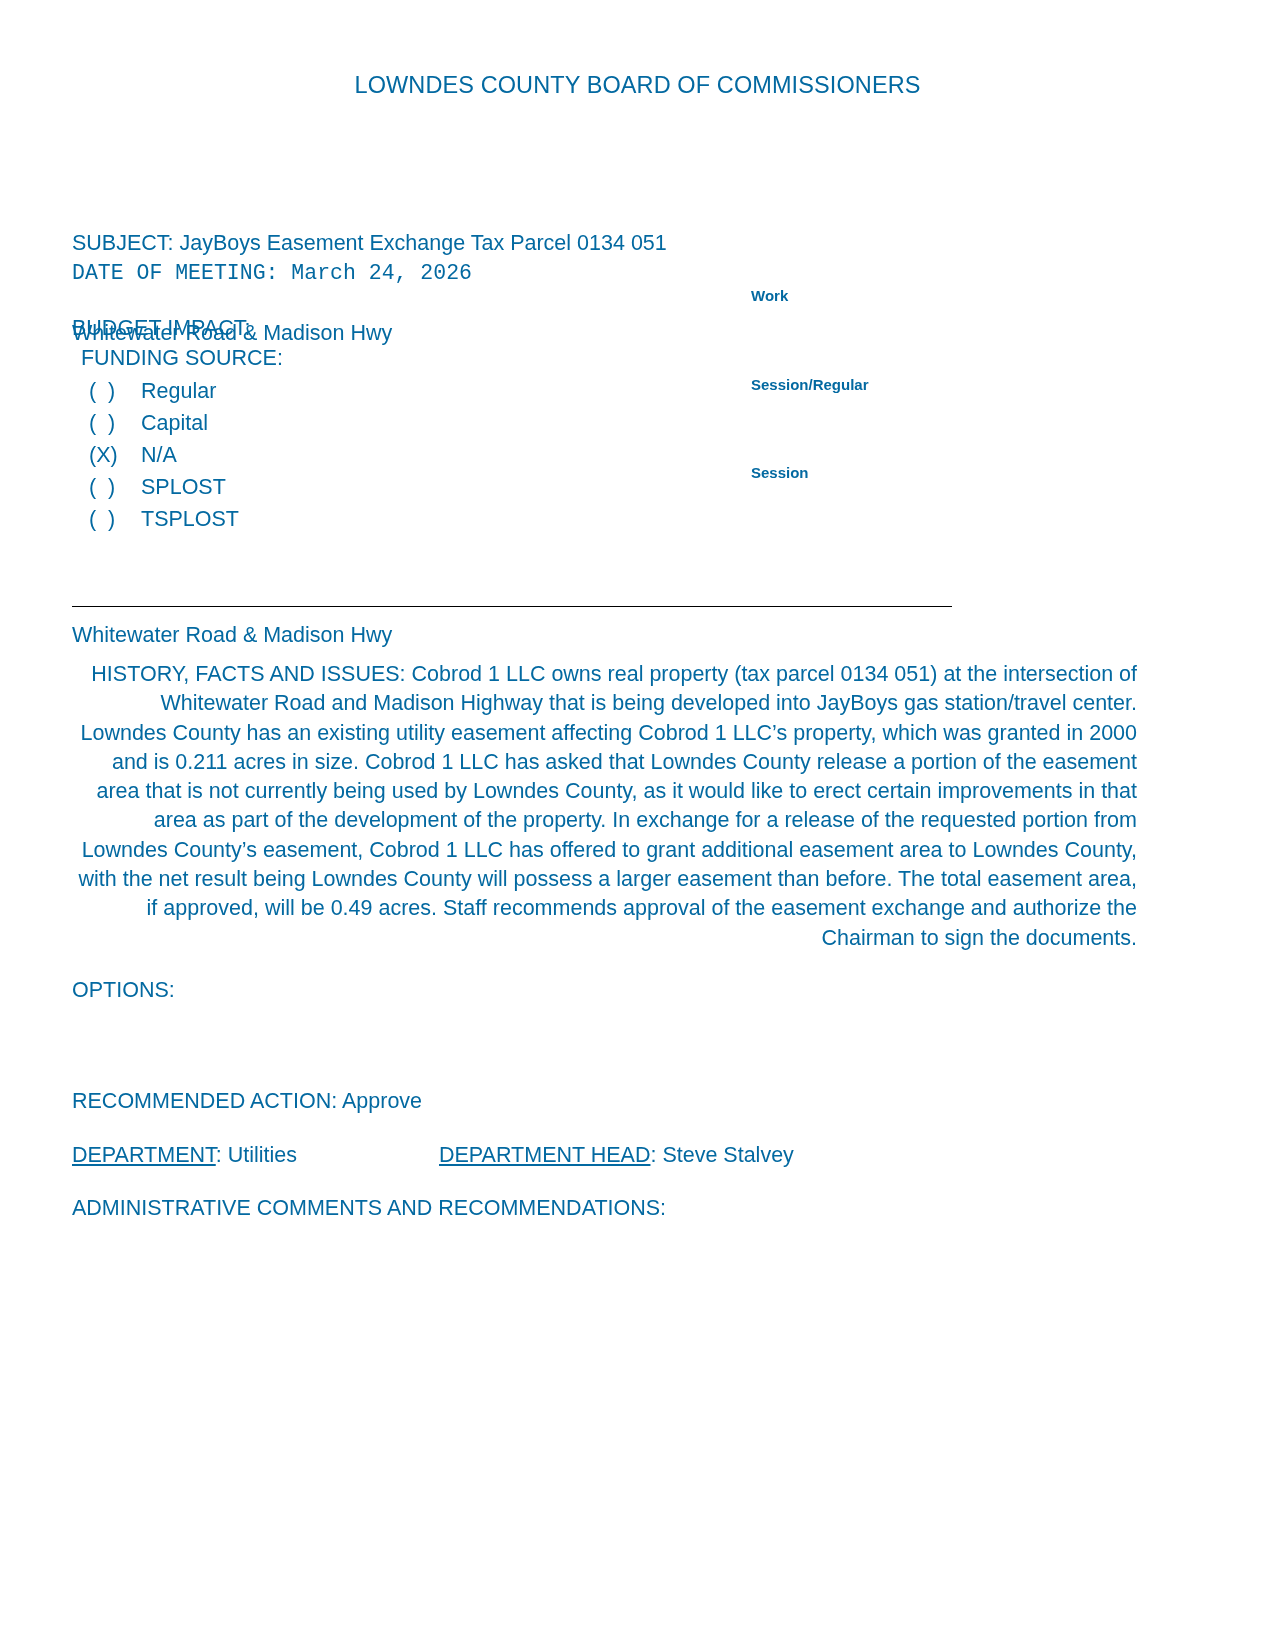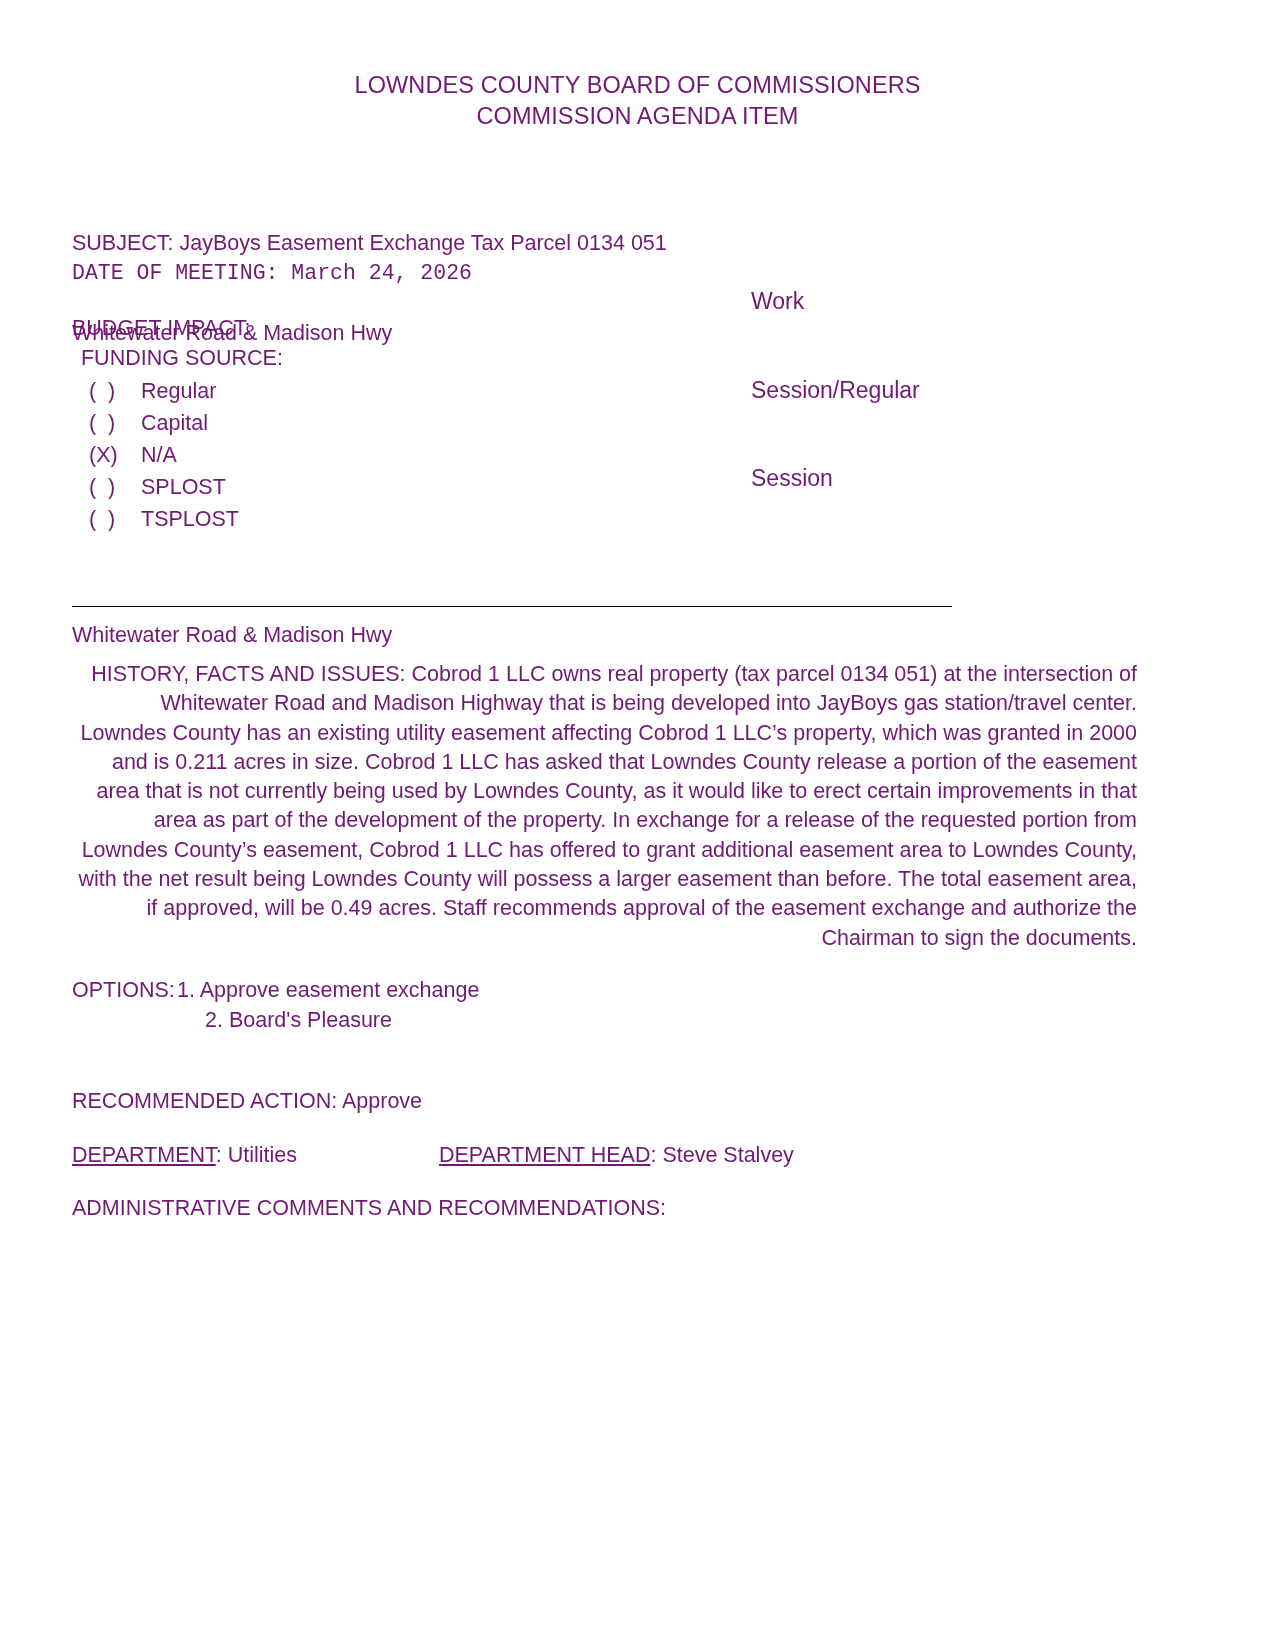--- a/index.html
+++ b/index.html
@@ -6,21 +6,21 @@
     margin: 0;
     padding: 0;
     background: #ffffff;
   }
   .page {
     position: relative;
     width: 1275px;
     height: 1650px;
     background: #ffffff;
     font-family: "Liberation Sans", sans-serif;
-    color: #701a75;
+    color: #0369a1;
     box-sizing: border-box;
     overflow: hidden;
   }
 
   
   .doc-header {
     position: absolute;
     top: 70px;
     left: 0;
     width: 1275px;
@@ -52,24 +52,25 @@
   .meeting-date {
     left: 72px;
     top: 258px;
     width: 620px;
     font-family: Liberation Mono, monospace;
   }
 
   
   .session-type {
     left: 751px;
-    top: 228px;
+    top: 222px;
     width: 230px;
-    font-size: 23px;
+    font-size: 15px;
     line-height: 29.5px;
+    font-weight: bold;
   }
 
   
   .budget-impact {
     left: 72px;
     top: 313px;
   }
   .funding-source {
     left: 75px;
     top: 343px;
@@ -187,21 +188,20 @@
     width: 900px;
   }
 </style>
 </head>
 <body>
 
 <div class="page">
 
   <div class="doc-header">
     <div class="hline">LOWNDES COUNTY BOARD OF COMMISSIONERS</div>
-    <div class="hline">COMMISSION AGENDA ITEM</div>
   </div>
 
   <div class="body-text subject-block">
     <div>SUBJECT: JayBoys Easement Exchange Tax Parcel 0134 051</div>
     <div>Whitewater Road &amp; Madison Hwy</div>
   </div>
 
   <div class="body-text meeting-date">DATE OF MEETING: March 24, 2026</div>
 
   <div class="body-text session-type">
@@ -239,24 +239,20 @@
   <div class="body-text county-action">
     <div>Whitewater Road &amp; Madison Hwy</div>
   </div>
   <div class="rule"></div>
 
   <div class="body-text history">HISTORY, FACTS AND ISSUES: Cobrod 1 LLC owns real property (tax parcel 0134 051) at the intersection of Whitewater Road and Madison Highway that is being developed into JayBoys gas station/travel center. Lowndes County has an existing utility easement affecting Cobrod 1 LLC’s property, which was granted in 2000 and is 0.211 acres in size. Cobrod 1 LLC has asked that Lowndes County release a portion of the easement area that is not currently being used by Lowndes County, as it would like to erect certain improvements in that area as part of the development of the property. In exchange for a release of the requested portion from Lowndes County’s easement, Cobrod 1 LLC has offered to grant additional easement area to Lowndes County, with the net result being Lowndes County will possess a larger easement than before. The total easement area, if approved, will be 0.49 acres. Staff recommends approval of the easement exchange and authorize the Chairman to sign the documents.</div>
 
   <div class="options-wrap">
     <div class="options-line">
       <span class="options-title">OPTIONS:</span>
-      <span class="options-items">
-        <div class="option-item">1. Approve easement exchange</div>
-        <div class="option-item second">2. Board's Pleasure</div>
-      </span>
     </div>
   </div>
 
   <div class="body-text recommended">RECOMMENDED ACTION: Approve</div>
 
   <div class="dept-row">
     <span class="dept-cell first"><span class="u">DEPARTMENT</span><span>: Utilities</span></span>
     <span class="dept-cell"><span class="u">DEPARTMENT HEAD</span><span>: Steve Stalvey</span></span>
   </div>
 

